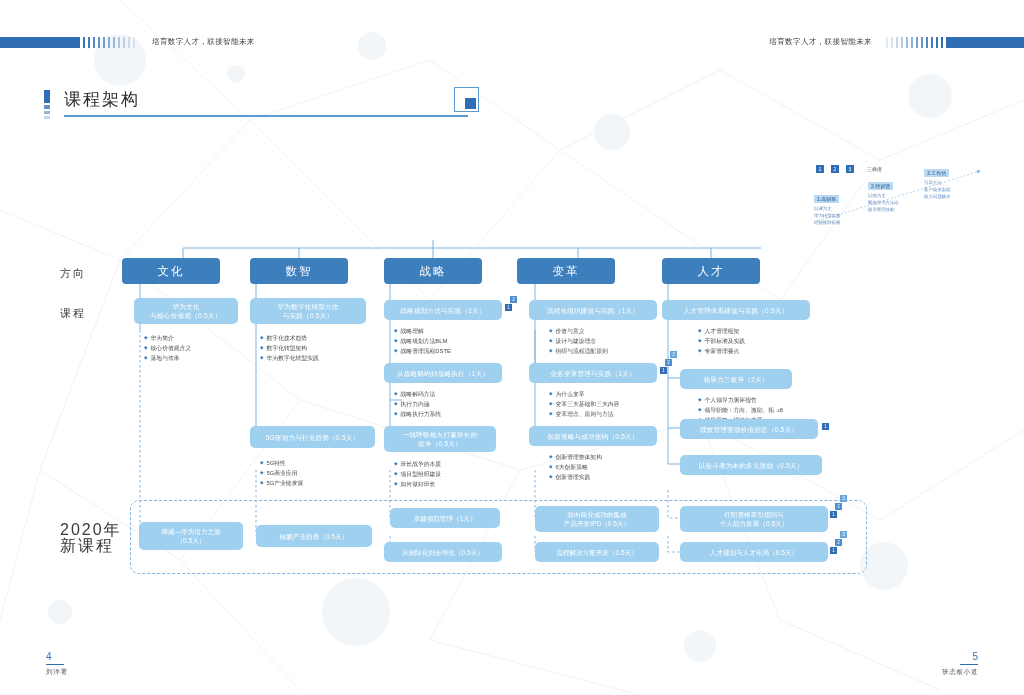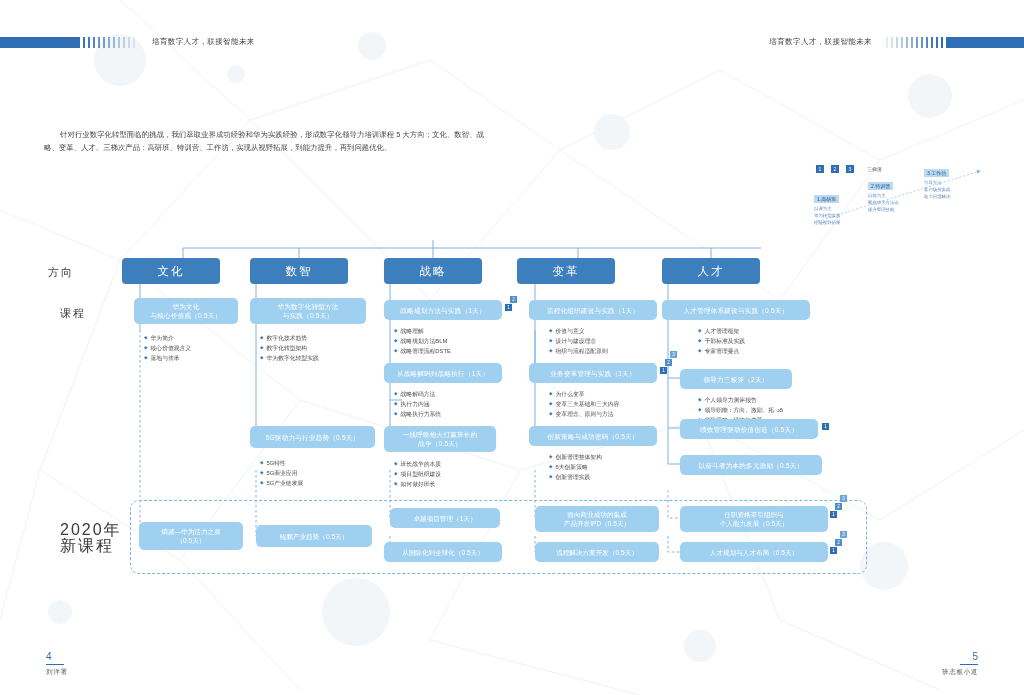--- a/index.html
+++ b/index.html
@@ -75,21 +75,21 @@
   .lg-step .lg-h{background:#bcd9f2;color:#1d4e86;font-size:5px;padding:1px 3px;display:inline-block;white-space:nowrap;}
   .lg-step .lg-b{margin-top:2px;line-height:7px;color:#5b87bd;font-size:4.4px;white-space:nowrap;}
   .lg-1{left:2px;top:30px;}
   .lg-2{left:56px;top:17px;}
   .lg-3{left:112px;top:4px;}
   .lg-arrow{position:absolute;left:0;top:0;}
 
   
   .diagram{position:absolute;left:0;top:170px;width:1024px;height:420px;}
   .row-label{position:absolute;font-size:11px;color:#3a3a3a;letter-spacing:2px;line-height:16px;}
-  .rl-direction{left:48px;top:95px;font-family:Liberation Mono, monospace;}
+  .rl-direction{left:60px;top:95px;}
   .rl-course{left:60px;top:135px;}
   .rl-new{left:60px;top:352px;font-size:16px;}
 
   .root-box{position:absolute;left:314px;top:34px;width:238px;height:36px;border:1.2px solid #5b9bd5;border-radius:5px;background:#fff;
             display:flex;align-items:center;justify-content:center;font-size:14px;color:#2b2b2b;letter-spacing:1px;}
 
   .dir-box{position:absolute;top:88px;width:98px;height:26px;background:#3d7ebd;border-radius:4px;color:#fff;
            display:flex;align-items:center;justify-content:center;font-size:11.5px;letter-spacing:2px;}
 
   .course{position:absolute;border-radius:5px;background:#9fd0ef;color:#fff;
@@ -179,22 +179,32 @@
         <i></i>
         <i></i>
         <i></i>
         <i></i>
         <i></i>
         <i></i>
     </div>
     <div class="rh-bar"></div>
   </div>
 
-
-  <div class="sec-desc"><span class="ind"></span><span>针对行业数字化转型面临的挑战，我们萃取业界成功经验和华为实践经验，形成数字化领导力培训课程 5 大方向：文化、数智、战略、变革、人才。三梯次产品：高研班、特训营、工作坊，实现从视野拓展，到能力提升，再到问题优化。</span></div>
+  <div class="sec-title-wrap">
+    <div class="sec-mark">
+        <i></i>
+        <i></i>
+        <i></i>
+        <i></i>
+      </div>
+    <div class="sec-title">课程架构</div>
+    <div class="sec-rule"></div>
+    <div class="sec-sq"></div>
+  </div>
+
 
   <div class="legend">
     <svg class="lg-arrow" width="180" height="70">
       <defs>
         <marker id="ah" markerWidth="5" markerHeight="5" refX="4" refY="2.5" orient="auto">
           <path d="M0,0 L5,2.5 L0,5 z" fill="#7fb4e0"></path>
         </marker>
       </defs>
       <line x1="6" y1="56" x2="168" y2="6" stroke="#9fc7e8" stroke-width="0.8" stroke-dasharray="2,2" marker-end="url(#ah)"></line>
     </svg>

